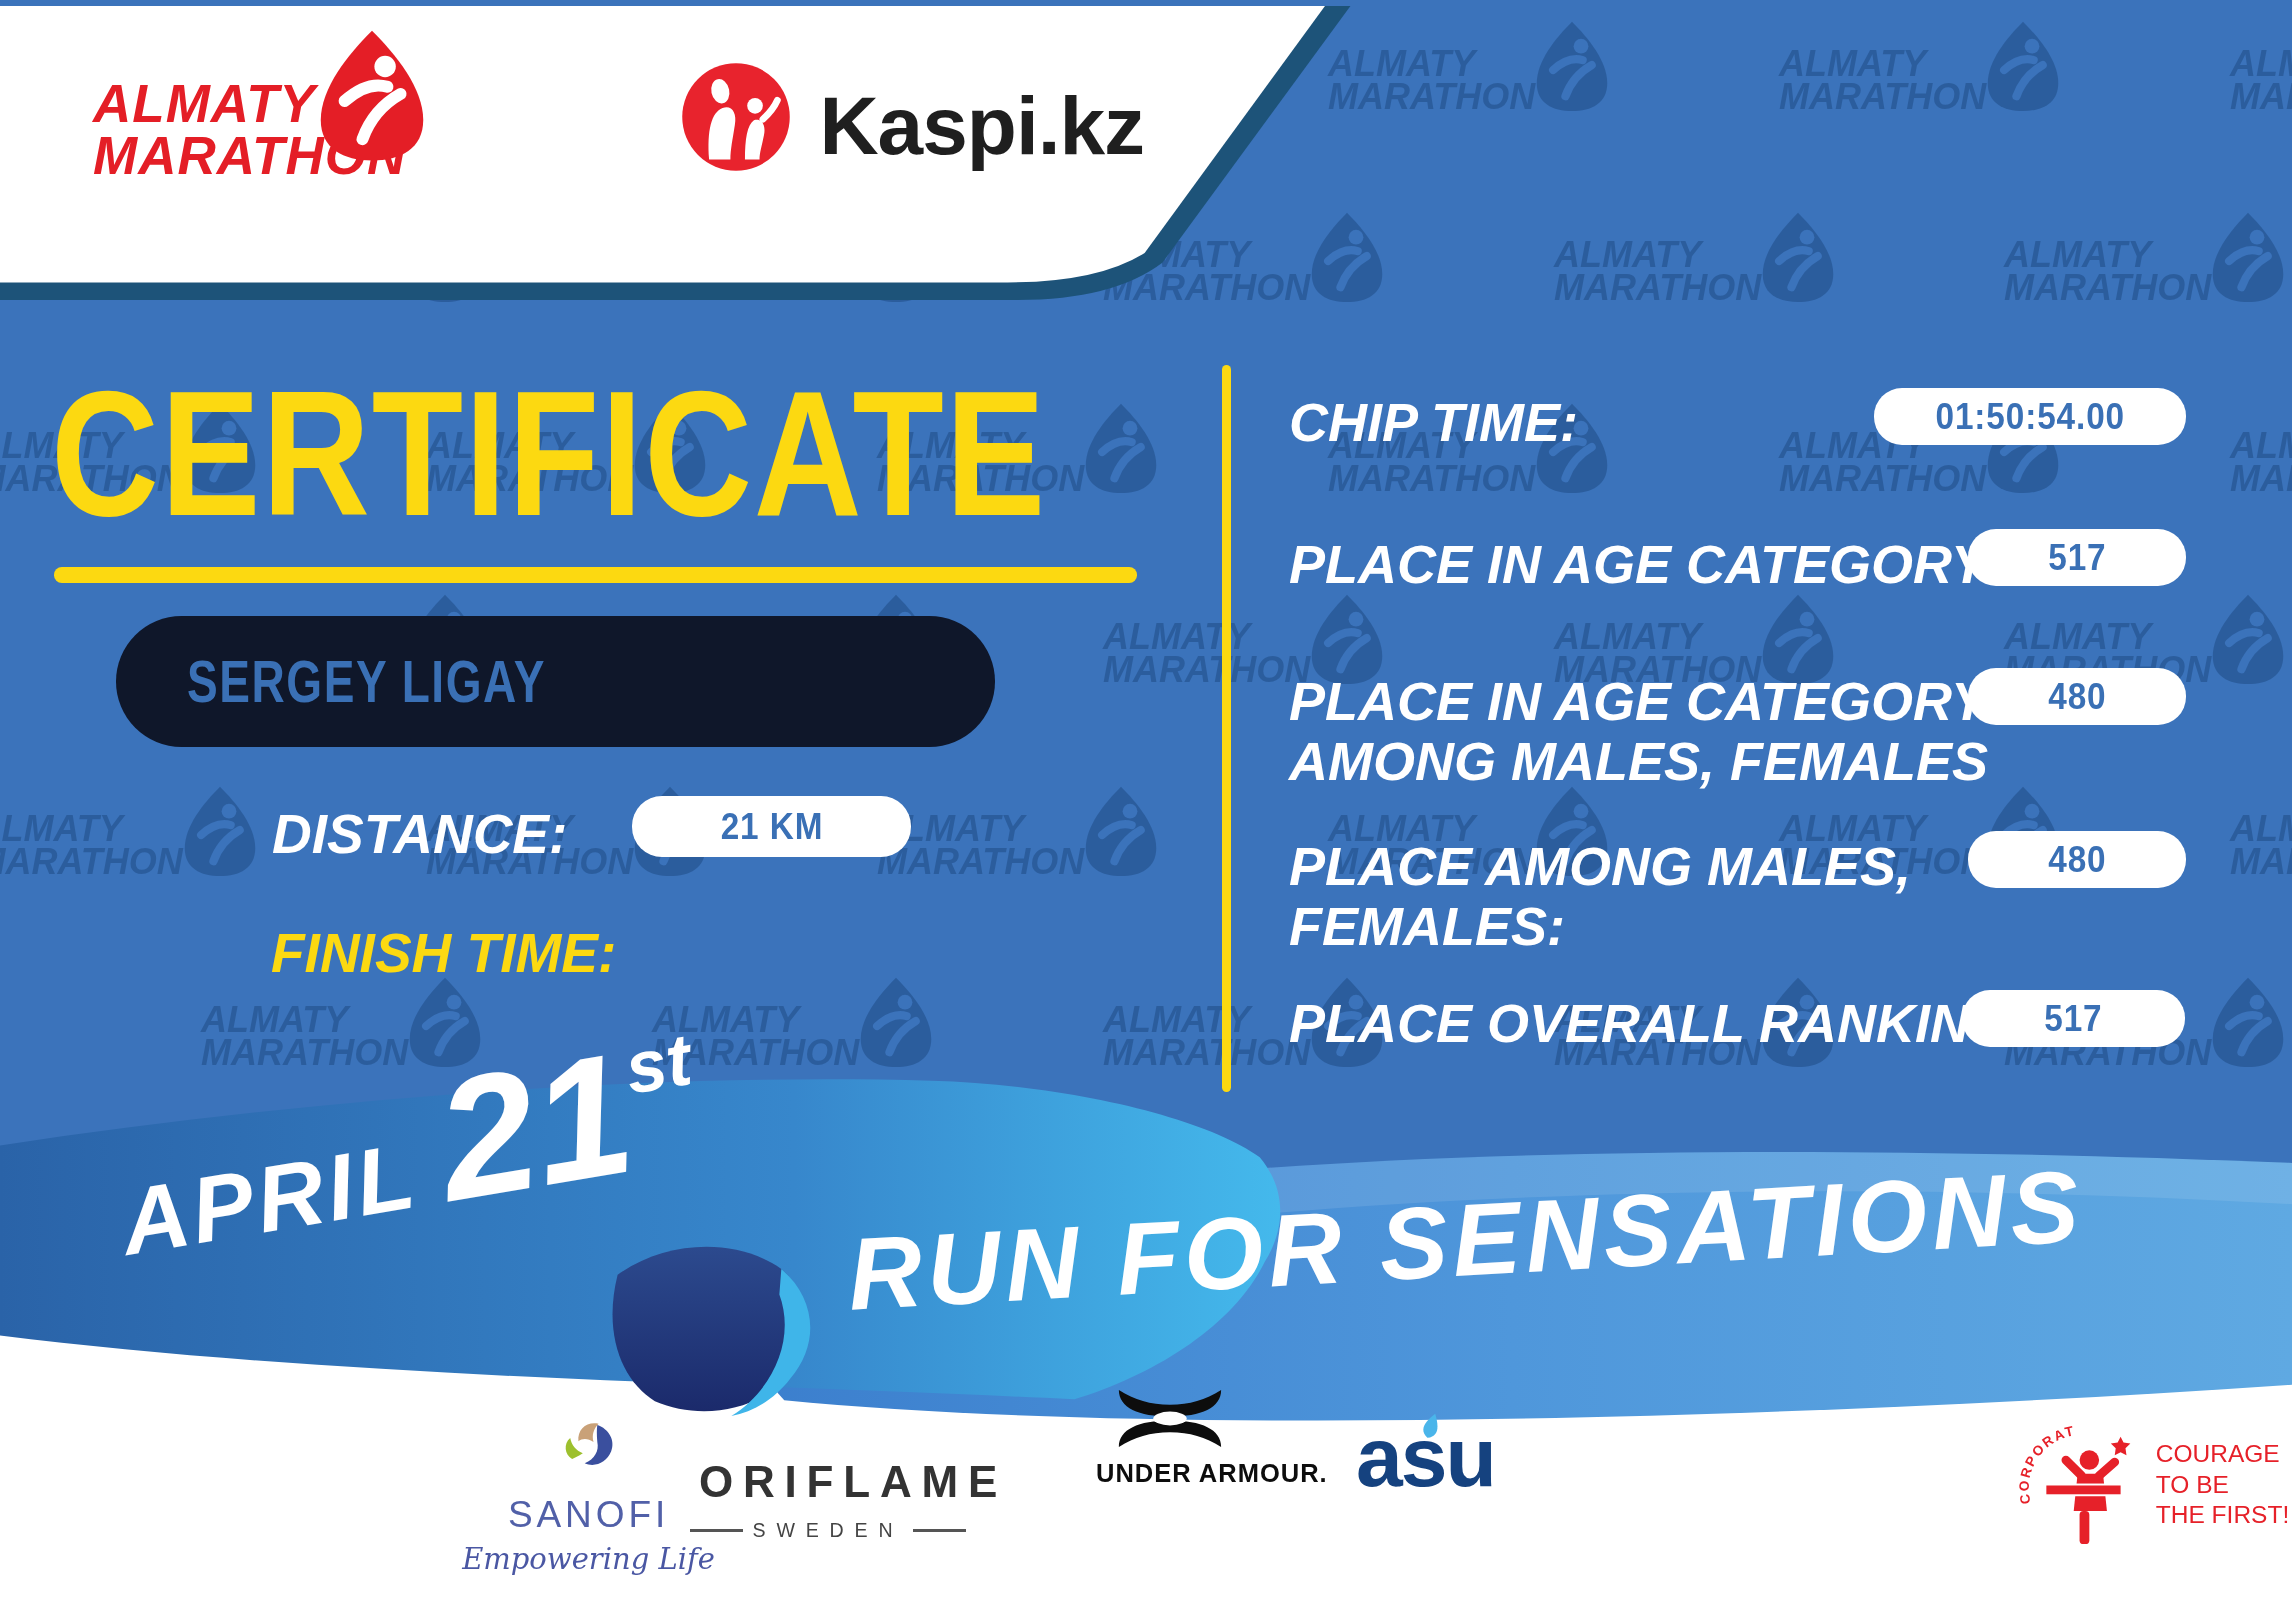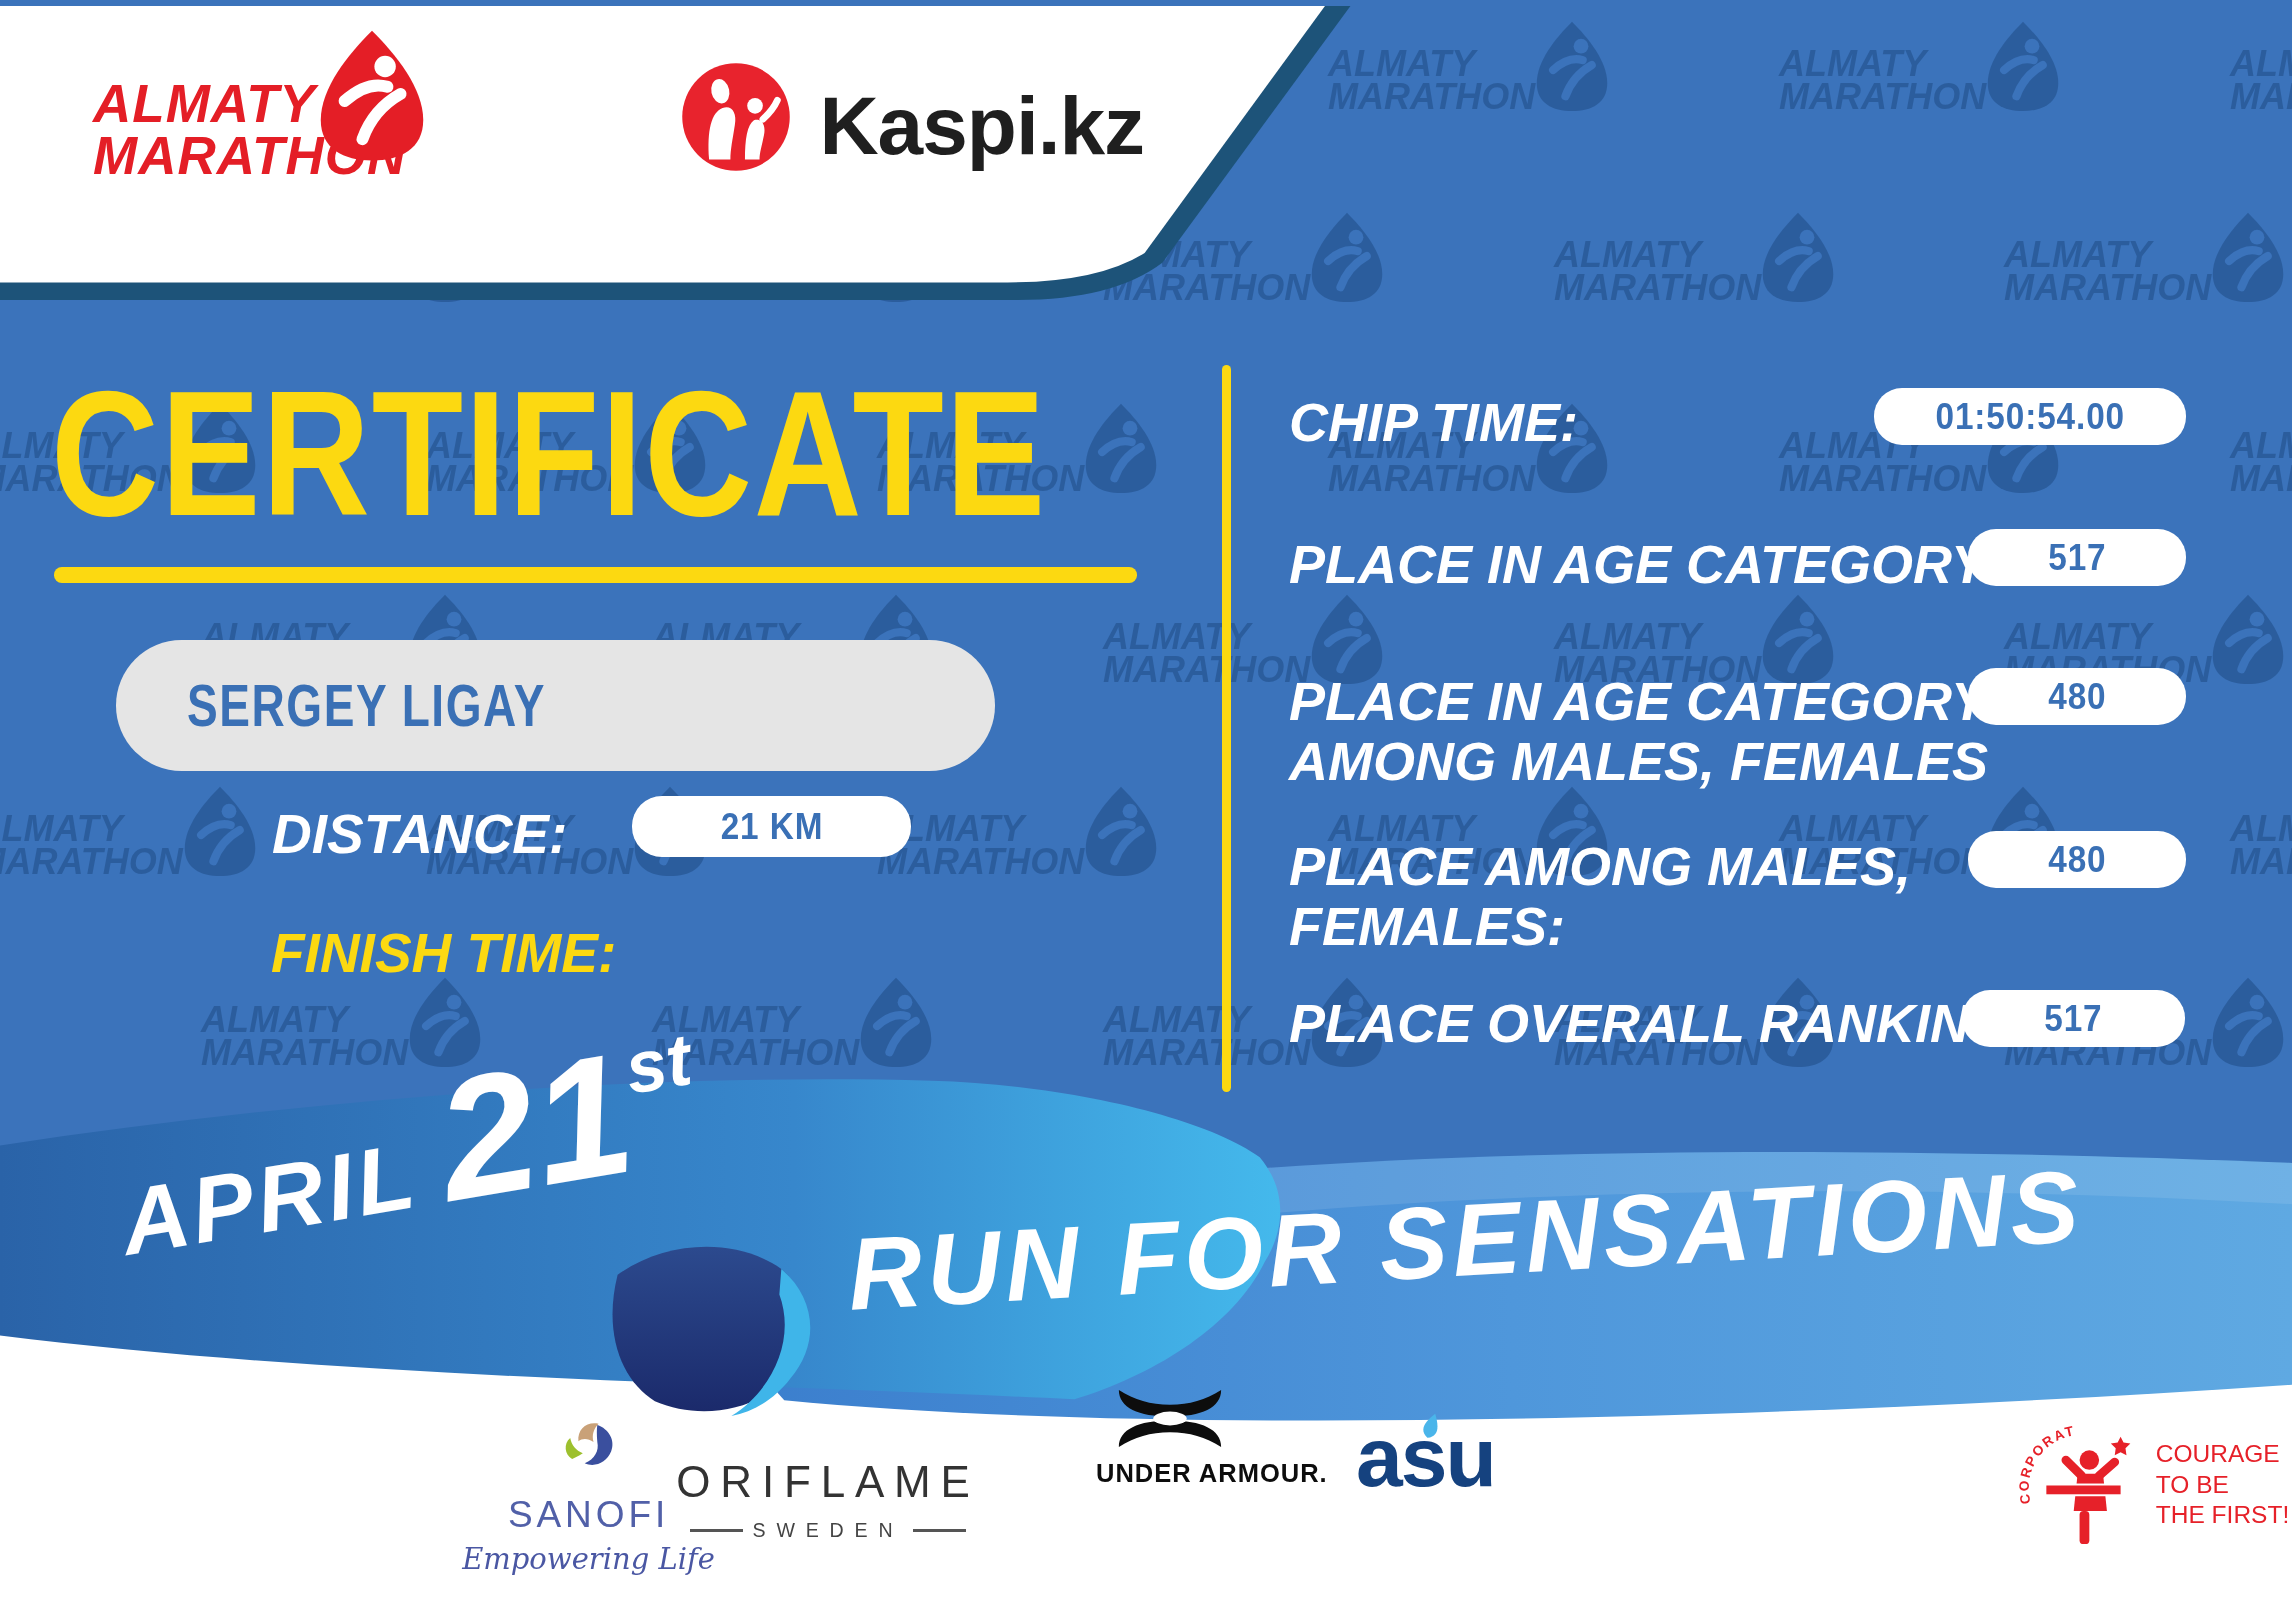--- a/index.html
+++ b/index.html
@@ -15,22 +15,22 @@
   .almaty-logo-text{position:absolute;left:93px;top:78px;z-index:4;font-style:italic;font-weight:900;
       font-size:53px;line-height:.98;color:#e41e26;letter-spacing:1px;}
   .almaty-drop{position:absolute;left:312px;top:25.5px;width:120px;height:137px;z-index:4;}
   .kaspi{position:absolute;left:680px;top:61px;z-index:4;display:flex;align-items:flex-end;}
   .kaspi-icon{width:112px;height:112px;}
   .kaspi-text{margin-left:27.4px;font-weight:bold;font-size:82px;color:#1f1f1f;letter-spacing:-1px;}
   
   .title{position:absolute;left:51px;top:365px;z-index:3;font-weight:bold;font-size:178px;line-height:1;
       color:#fcd911;transform:scaleX(.84);transform-origin:left top;letter-spacing:2px;white-space:nowrap;}
   .underline{position:absolute;left:54px;top:567px;width:1083px;height:15.7px;border-radius:7.8px;background:#fcd911;z-index:3;}
-  .name-pill{position:absolute;left:116px;top:616px;width:879px;height:131px;border-radius:66px;background:#e5e5e5;z-index:3;
-      display:flex;align-items:center;margin-top:24px;}
+  .name-pill{position:absolute;left:116px;top:616px;width:879px;height:131px;border-radius:66px;background:#0f172a;z-index:3;
+      display:flex;align-items:center;}
   .name-text{margin-left:71px;font-weight:bold;font-size:59px;color:#3a70b5;transform:scaleX(.78);
       transform-origin:left center;letter-spacing:2px;white-space:nowrap;}
   .fld-label{position:absolute;z-index:3;font-style:italic;font-weight:bold;font-size:55px;color:#fff;white-space:nowrap;}
   .fld-label.yellow{color:#fcd911;}
   .pill{position:absolute;z-index:3;background:#fff;display:flex;align-items:center;justify-content:center;}
   .pill span{font-weight:bold;color:#3a70b5;transform:scaleX(.9);letter-spacing:1px;white-space:nowrap;}
   
   .divider{position:absolute;left:1222px;top:365px;width:8.8px;height:727px;border-radius:4.9px;background:#fcd911;z-index:3;}
   .res-label{position:absolute;left:1289px;z-index:3;font-style:italic;font-weight:bold;font-size:54px;
       line-height:1.12;color:#fff;white-space:nowrap;}
@@ -47,21 +47,21 @@
       color:#fff;font-style:italic;font-weight:bold;font-size:102px;letter-spacing:4.9px;white-space:nowrap;}
   
   .sponsor{position:absolute;z-index:4;}
   .sulpak-pill{left:93px;top:1453px;width:211px;height:80px;border-radius:40px;background:#e8242e;
       display:flex;align-items:center;justify-content:center;}
   .sulpak-pill span{color:#fff;font-weight:bold;font-size:47px;letter-spacing:-1px;}
   .sanofi{left:461px;top:1419px;width:255px;text-align:center;}
   .sanofi-name{font-size:37px;letter-spacing:3.9px;color:#5160a8;font-weight:normal;margin-top:3.9px;}
   .sanofi-tag{font-family:"DejaVu Serif",serif;font-style:italic;font-size:29px;color:#4a57a3;margin-top:5.9px;}
   .oriflame{left:676px;top:1457px;width:304px;text-align:center;color:#333;}
-  .oriflame-name{font-size:44px;letter-spacing:9.8px;font-weight:400;}
+  .oriflame-name{font-size:44px;letter-spacing:9.8px;font-weight:700;margin-left:23px;}
   .oriflame-sub{display:flex;align-items:center;justify-content:center;margin-top:11.8px;color:#444;}
   .oriflame-sub .rule{flex:0 0 53px;height:2.9px;background:#555;}
   .oriflame-sub span{font-size:19.6px;letter-spacing:10.8px;margin:0 9.8px;}
   .ua{left:1096px;top:1384px;width:147px;text-align:center;}
   .ua-name{font-weight:bold;font-size:25.5px;letter-spacing:1px;color:#0d0d0d;margin-top:5.9px;white-space:nowrap;}
   .asu{left:1356px;top:1409px;}
   .asu-name{font-weight:bold;font-size:84px;color:#15427f;letter-spacing:-2px;}
   .asu-accent{position:absolute;left:63px;top:3.9px;width:23.5px;height:29px;}
   .yessenov{left:1612px;top:1423px;display:flex;align-items:flex-start;}
   .yessenov-text{margin-left:29px;margin-top:13.7px;font-weight:bold;font-size:28px;line-height:1.25;

